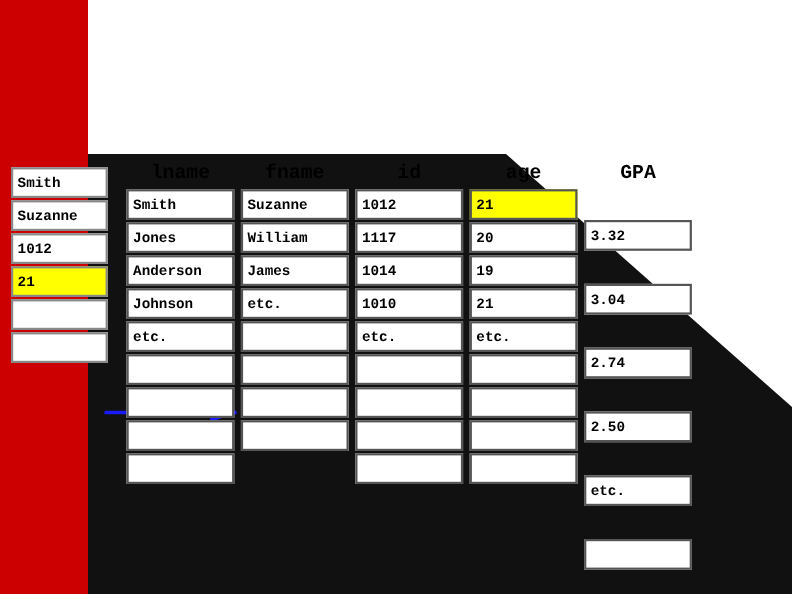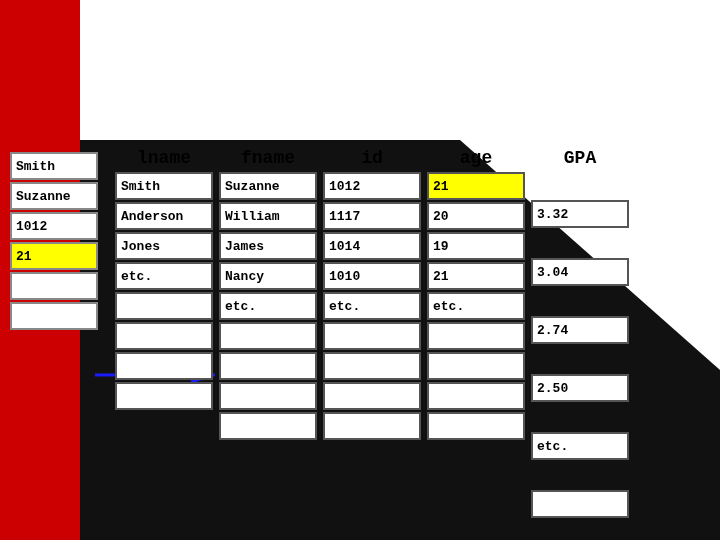--- a/index.html
+++ b/index.html
@@ -95,34 +95,34 @@
       <polygon points="0 0, 8 3, 0 6" fill="#1a1aff"></polygon>
     </marker>
   </defs>
   <line x1="0" y1="15" x2="120" y2="15" stroke="#1a1aff" stroke-width="3" marker-end="url(#arrowhead)"></line>
 </svg>
 
 <div id="arrays-container" style="position:absolute;top:148px;left:115px;display:flex;gap:6px;">
     <div style="display: flex; flex-direction: column;">
       <div style="font-size: 18px; font-weight: bold; color: rgb(0, 0, 0); text-align: center; margin-bottom: 4px; font-family: &quot;Courier New&quot;, monospace; width: 98px;">lname</div>
       <div style="width: 98px; height: 28px; border: 2px solid rgb(85, 85, 85); background: rgb(255, 255, 255); display: flex; align-items: center; padding-left: 4px; font-size: 13px; font-weight: bold; font-family: &quot;Courier New&quot;, monospace; margin-bottom: 2px; color: rgb(0, 0, 0);">Smith</div>
+      <div style="width: 98px; height: 28px; border: 2px solid rgb(85, 85, 85); background: rgb(255, 255, 255); display: flex; align-items: center; padding-left: 4px; font-size: 13px; font-weight: bold; font-family: &quot;Courier New&quot;, monospace; margin-bottom: 2px; color: rgb(0, 0, 0);">Jones</div>
       <div style="width: 98px; height: 28px; border: 2px solid rgb(85, 85, 85); background: rgb(255, 255, 255); display: flex; align-items: center; padding-left: 4px; font-size: 13px; font-weight: bold; font-family: &quot;Courier New&quot;, monospace; margin-bottom: 2px; color: rgb(0, 0, 0);">Anderson</div>
-      <div style="width: 98px; height: 28px; border: 2px solid rgb(85, 85, 85); background: rgb(255, 255, 255); display: flex; align-items: center; padding-left: 4px; font-size: 13px; font-weight: bold; font-family: &quot;Courier New&quot;, monospace; margin-bottom: 2px; color: rgb(0, 0, 0);">Jones</div>
+      <div style="width: 98px; height: 28px; border: 2px solid rgb(85, 85, 85); background: rgb(255, 255, 255); display: flex; align-items: center; padding-left: 4px; font-size: 13px; font-weight: bold; font-family: &quot;Courier New&quot;, monospace; margin-bottom: 2px; color: rgb(0, 0, 0);">Johnson</div>
       <div style="width: 98px; height: 28px; border: 2px solid rgb(85, 85, 85); background: rgb(255, 255, 255); display: flex; align-items: center; padding-left: 4px; font-size: 13px; font-weight: bold; font-family: &quot;Courier New&quot;, monospace; margin-bottom: 2px; color: rgb(0, 0, 0);">etc.</div>
       <div style="width: 98px; height: 28px; border: 2px solid rgb(85, 85, 85); background: rgb(255, 255, 255); display: flex; align-items: center; padding-left: 4px; font-size: 13px; font-weight: bold; font-family: &quot;Courier New&quot;, monospace; margin-bottom: 2px; color: rgb(0, 0, 0);"></div>
       <div style="width: 98px; height: 28px; border: 2px solid rgb(85, 85, 85); background: rgb(255, 255, 255); display: flex; align-items: center; padding-left: 4px; font-size: 13px; font-weight: bold; font-family: &quot;Courier New&quot;, monospace; margin-bottom: 2px; color: rgb(0, 0, 0);"></div>
       <div style="width: 98px; height: 28px; border: 2px solid rgb(85, 85, 85); background: rgb(255, 255, 255); display: flex; align-items: center; padding-left: 4px; font-size: 13px; font-weight: bold; font-family: &quot;Courier New&quot;, monospace; margin-bottom: 2px; color: rgb(0, 0, 0);"></div>
       <div style="width: 98px; height: 28px; border: 2px solid rgb(85, 85, 85); background: rgb(255, 255, 255); display: flex; align-items: center; padding-left: 4px; font-size: 13px; font-weight: bold; font-family: &quot;Courier New&quot;, monospace; margin-bottom: 2px; color: rgb(0, 0, 0);"></div>
     </div>
     <div style="display: flex; flex-direction: column;">
       <div style="font-size: 18px; font-weight: bold; color: rgb(0, 0, 0); text-align: center; margin-bottom: 4px; font-family: &quot;Courier New&quot;, monospace; width: 98px;">fname</div>
       <div style="width: 98px; height: 28px; border: 2px solid rgb(85, 85, 85); background: rgb(255, 255, 255); display: flex; align-items: center; padding-left: 4px; font-size: 13px; font-weight: bold; font-family: &quot;Courier New&quot;, monospace; margin-bottom: 2px; color: rgb(0, 0, 0);">Suzanne</div>
       <div style="width: 98px; height: 28px; border: 2px solid rgb(85, 85, 85); background: rgb(255, 255, 255); display: flex; align-items: center; padding-left: 4px; font-size: 13px; font-weight: bold; font-family: &quot;Courier New&quot;, monospace; margin-bottom: 2px; color: rgb(0, 0, 0);">William</div>
       <div style="width: 98px; height: 28px; border: 2px solid rgb(85, 85, 85); background: rgb(255, 255, 255); display: flex; align-items: center; padding-left: 4px; font-size: 13px; font-weight: bold; font-family: &quot;Courier New&quot;, monospace; margin-bottom: 2px; color: rgb(0, 0, 0);">James</div>
-      <div style="width: 98px; height: 28px; border: 2px solid rgb(85, 85, 85); background: rgb(255, 255, 255); display: flex; align-items: center; padding-left: 4px; font-size: 13px; font-weight: bold; font-family: &quot;Courier New&quot;, monospace; margin-bottom: 2px; color: rgb(0, 0, 0);">Nancy</div>
       <div style="width: 98px; height: 28px; border: 2px solid rgb(85, 85, 85); background: rgb(255, 255, 255); display: flex; align-items: center; padding-left: 4px; font-size: 13px; font-weight: bold; font-family: &quot;Courier New&quot;, monospace; margin-bottom: 2px; color: rgb(0, 0, 0);">etc.</div>
       <div style="width: 98px; height: 28px; border: 2px solid rgb(85, 85, 85); background: rgb(255, 255, 255); display: flex; align-items: center; padding-left: 4px; font-size: 13px; font-weight: bold; font-family: &quot;Courier New&quot;, monospace; margin-bottom: 2px; color: rgb(0, 0, 0);"></div>
       <div style="width: 98px; height: 28px; border: 2px solid rgb(85, 85, 85); background: rgb(255, 255, 255); display: flex; align-items: center; padding-left: 4px; font-size: 13px; font-weight: bold; font-family: &quot;Courier New&quot;, monospace; margin-bottom: 2px; color: rgb(0, 0, 0);"></div>
       <div style="width: 98px; height: 28px; border: 2px solid rgb(85, 85, 85); background: rgb(255, 255, 255); display: flex; align-items: center; padding-left: 4px; font-size: 13px; font-weight: bold; font-family: &quot;Courier New&quot;, monospace; margin-bottom: 2px; color: rgb(0, 0, 0);"></div>
       <div style="width: 98px; height: 28px; border: 2px solid rgb(85, 85, 85); background: rgb(255, 255, 255); display: flex; align-items: center; padding-left: 4px; font-size: 13px; font-weight: bold; font-family: &quot;Courier New&quot;, monospace; margin-bottom: 2px; color: rgb(0, 0, 0);"></div>
     </div>
     <div style="display: flex; flex-direction: column;">
       <div style="font-size: 18px; font-weight: bold; color: rgb(0, 0, 0); text-align: center; margin-bottom: 4px; font-family: &quot;Courier New&quot;, monospace; width: 98px;">id</div>
       <div style="width: 98px; height: 28px; border: 2px solid rgb(85, 85, 85); background: rgb(255, 255, 255); display: flex; align-items: center; padding-left: 4px; font-size: 13px; font-weight: bold; font-family: &quot;Courier New&quot;, monospace; margin-bottom: 2px; color: rgb(0, 0, 0);">1012</div>
       <div style="width: 98px; height: 28px; border: 2px solid rgb(85, 85, 85); background: rgb(255, 255, 255); display: flex; align-items: center; padding-left: 4px; font-size: 13px; font-weight: bold; font-family: &quot;Courier New&quot;, monospace; margin-bottom: 2px; color: rgb(0, 0, 0);">1117</div>

